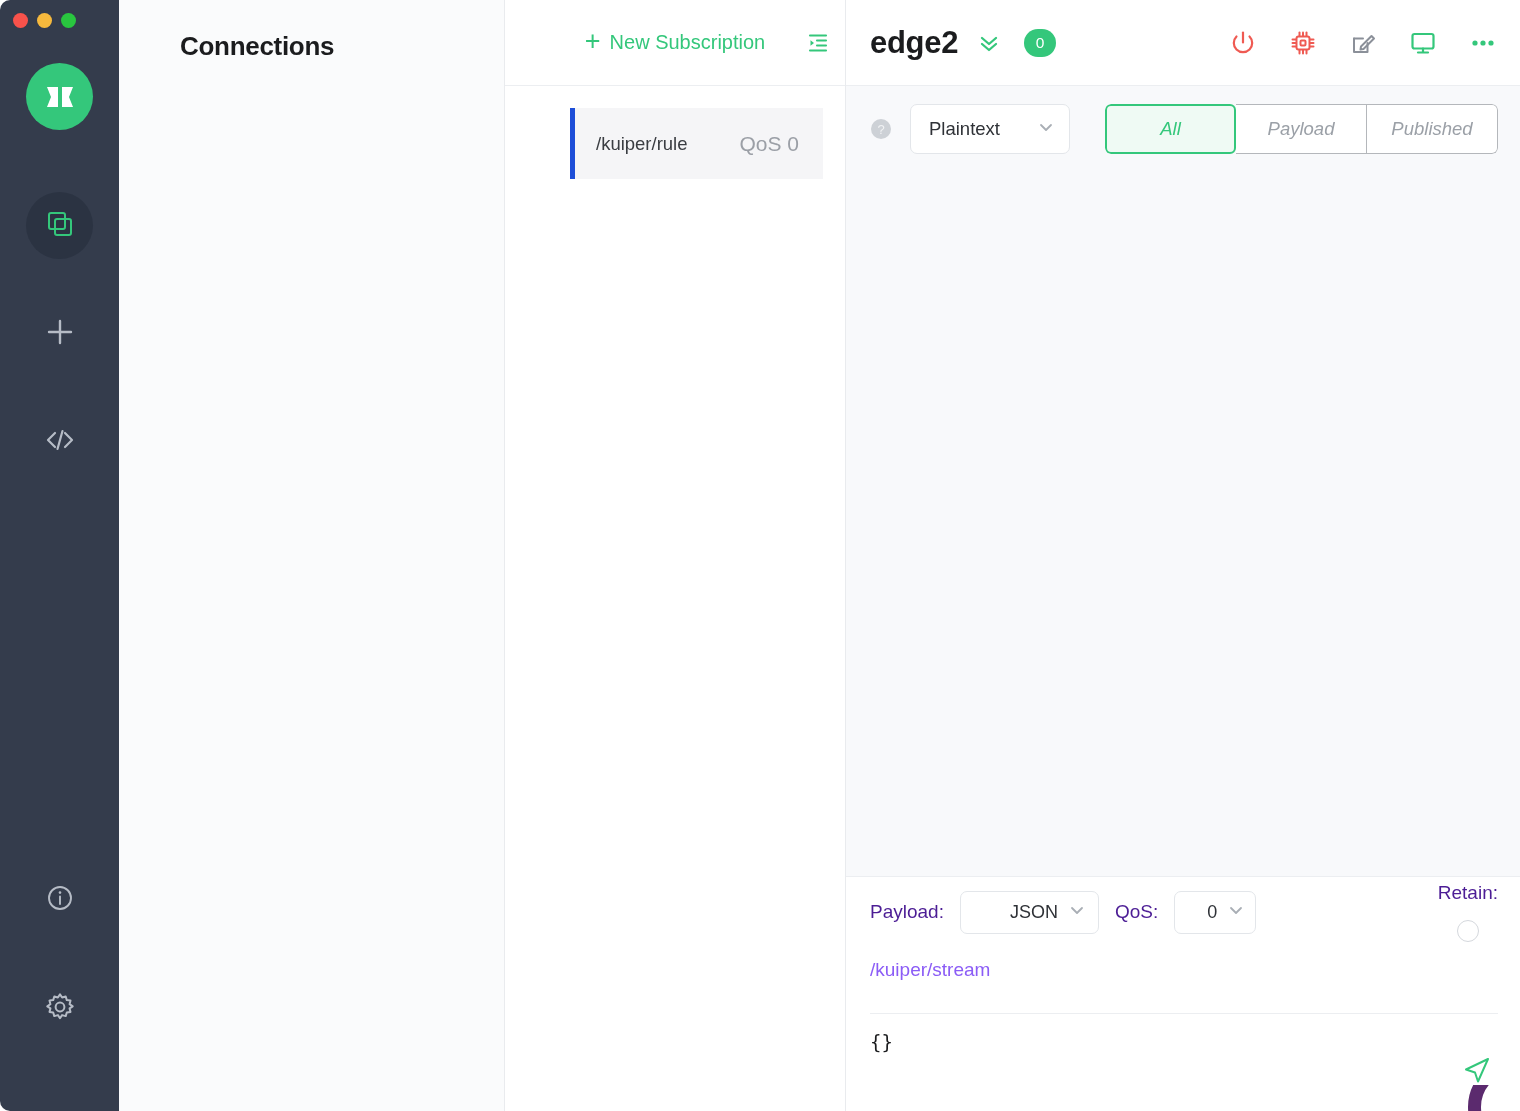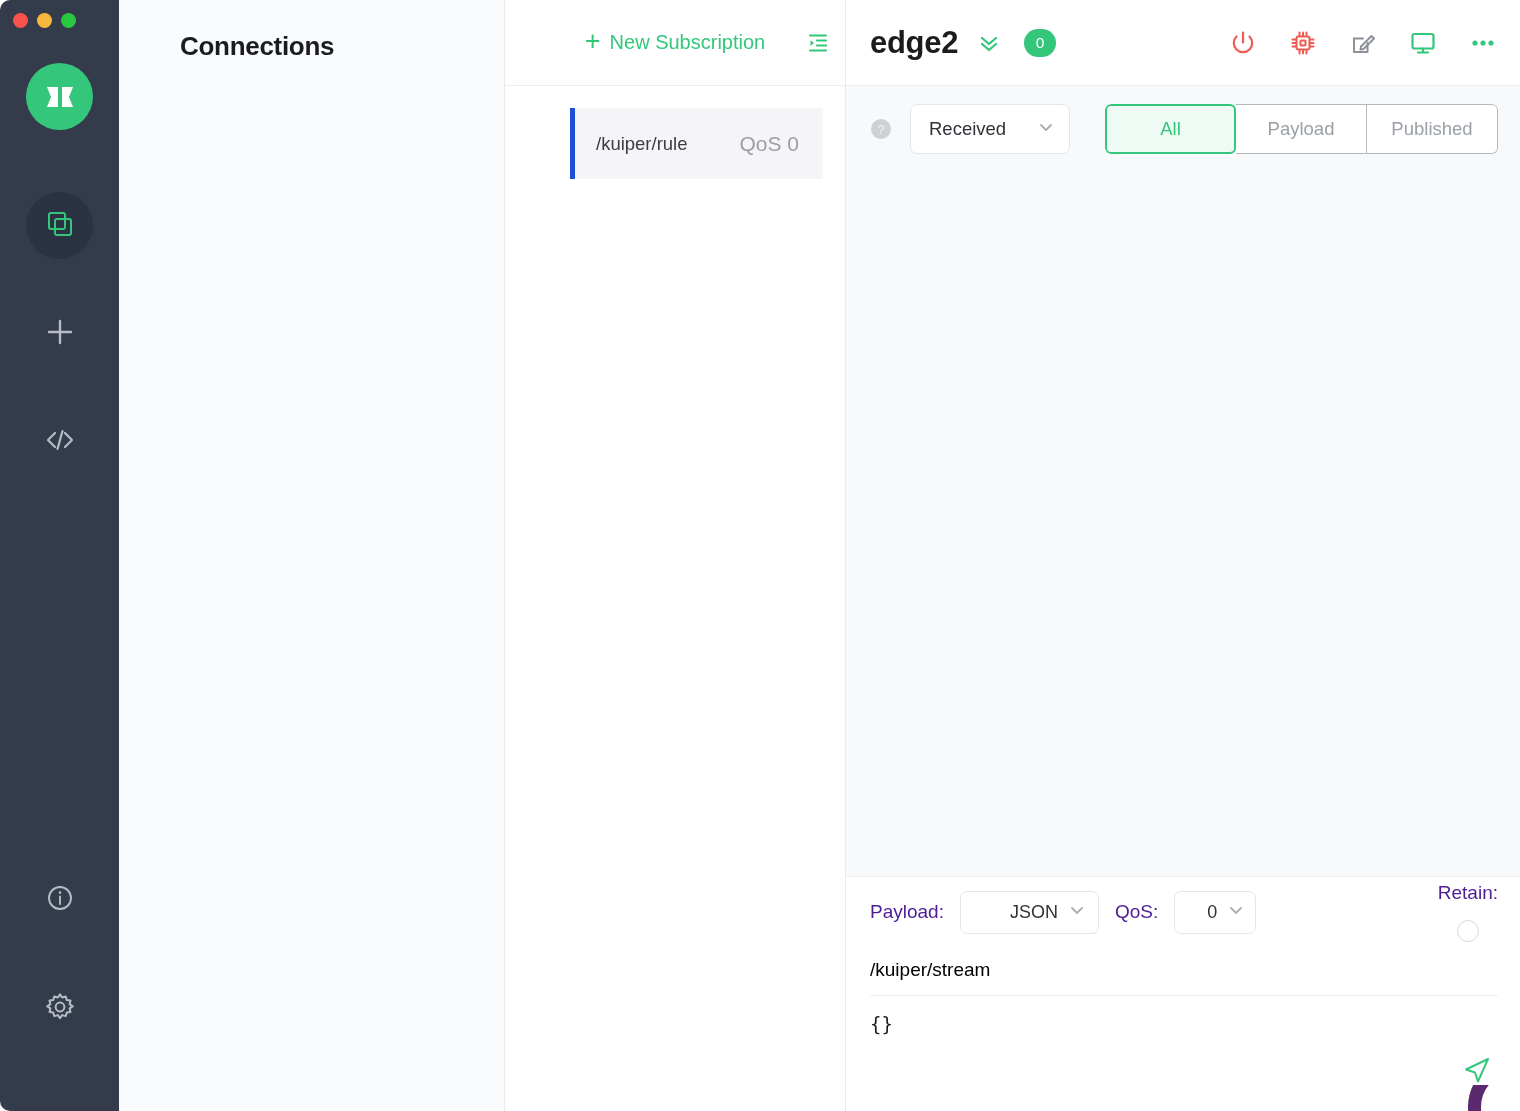--- a/index.html
+++ b/index.html
@@ -167,20 +167,21 @@
     display: flex; align-items: center; justify-content: space-between;
     padding: 0 14px 0 18px;
     font-size: 18.5px; color: #2f3237;
   }
   .segmented {
     margin-left: auto;
     display: flex; align-items: stretch;
     height: 50px;
     border-radius: 6px;
     overflow: hidden;
+    font-style: italic;
   }
   .seg {
     width: 131px;
     display: flex; align-items: center; justify-content: center;
     font-size: 18.5px;
     background: #ffffff;
     border: 1px solid #b4b7bb;
     border-left-width: 0;
     color: #9ba0a7;
   }
@@ -218,22 +219,22 @@
     gap: 10px;
   }
   .pub-select.payload { width: 139px; }
   .pub-select.qos { width: 82px; padding: 0 10px 0 14px; }
   .retain-wrap { margin-left: auto; display: flex; align-items: center; gap: 16px; flex-direction: column; }
   .retain-box {
     width: 22px; height: 22px; border-radius: 50%;
     border: 1px solid #d5d8dd; background: #ffffff;
   }
   .pub-topic {
-    font-size: 19px; color: #000000;
-    padding: 12px 0 14px 0;
+    font-size: 19px; color: #8b5cf6;
+    padding: 12px 0 32px 0;
     border-bottom: 1px solid #eceef1;
   }
   .pub-payload {
     font-size: 19px; color: #1b1c1e;
     font-family: "DejaVu Sans Mono", monospace;
     padding-top: 17px;
   }
   .send-btn {
     position: absolute; right: 26px; bottom: 24px;
     width: 34px; height: 34px;
@@ -423,21 +424,21 @@
 
     <div class="msg-toolbar">
       <span class="help-icon">
         <svg width="22" height="22" viewBox="0 0 22 22">
           <circle cx="11" cy="11" r="10" fill="#cdd1d6"></circle>
           <text x="11" y="16" text-anchor="middle" font-size="13" font-family="Liberation Sans, sans-serif" fill="#f1f2f4">?</text>
         </svg>
       </span>
 
       <div class="select-box">
-        <span>Received</span>
+        <span>Plaintext</span>
         <span>
           <svg width="18" height="18" viewBox="0 0 18 18" fill="none" stroke="#a9aeb5" stroke-width="1.8" stroke-linecap="round" stroke-linejoin="round">
             <polyline points="4,7 9,12 14,7"></polyline>
           </svg>
         </span>
       </div>
 
       <div class="segmented">
         <div class="seg active">All</div>
         <div class="seg">Payload</div>

